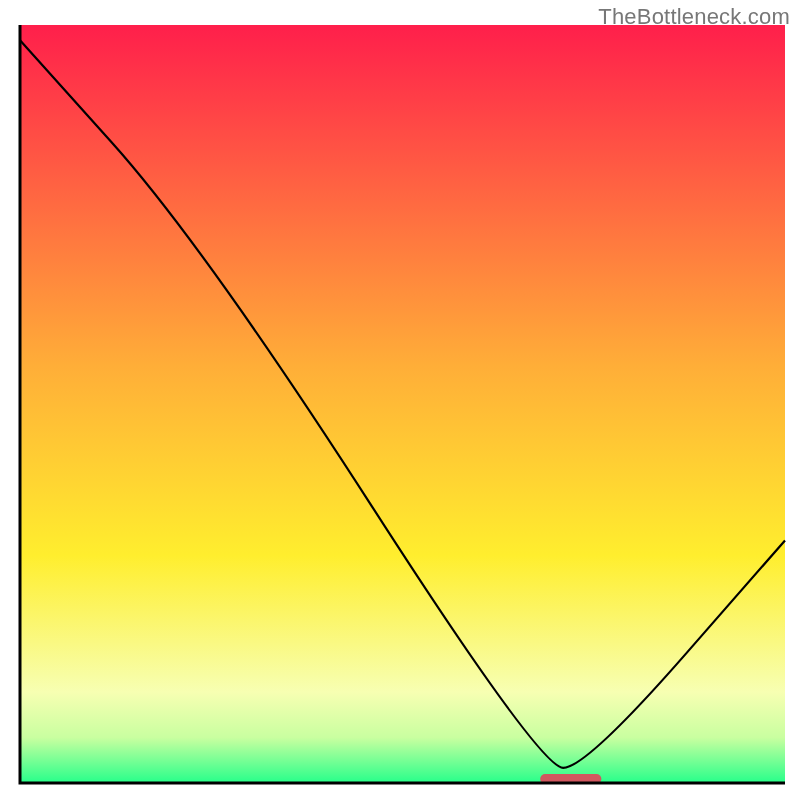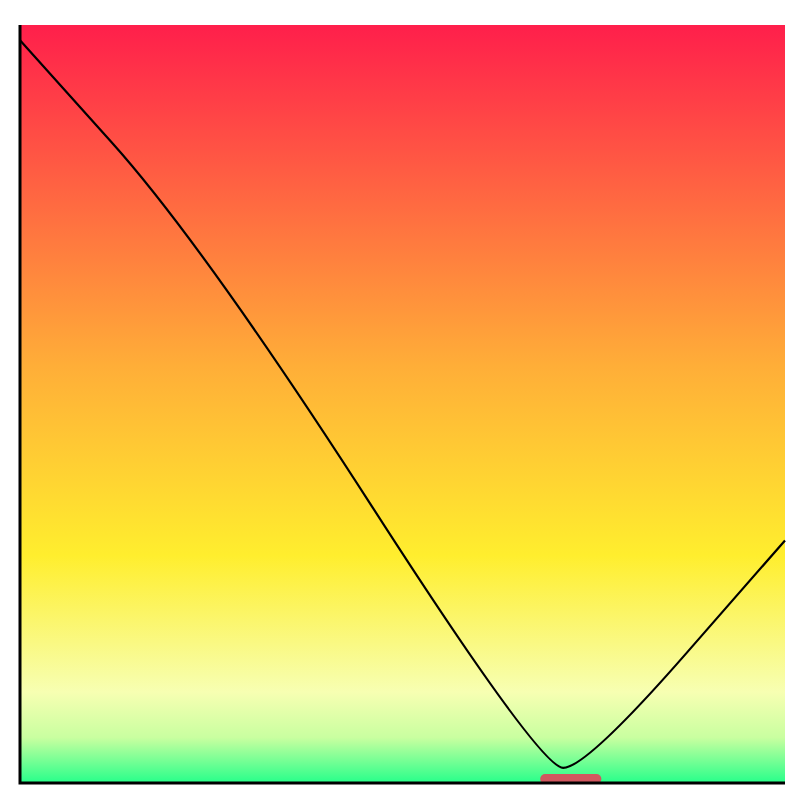--- a/index.html
+++ b/index.html
@@ -32,20 +32,21 @@
     left: 0;
     width: 800px;
     height: 800px;
     display: block;
   }
 </style>
 </head>
 <body>
 
 <div class="stage">
+  <div class="watermark">TheBottleneck.com</div>
   <svg class="chart" viewBox="0 0 800 800">
     <defs>
       <linearGradient id="bg-grad" x1="0" y1="0" x2="0" y2="1">
           <stop offset="0%" stop-color="#ff1f4b"></stop>
           <stop offset="45%" stop-color="#ffae38"></stop>
           <stop offset="70%" stop-color="#ffee2e"></stop>
           <stop offset="88%" stop-color="#f7ffb2"></stop>
           <stop offset="94%" stop-color="#c9ffa0"></stop>
           <stop offset="100%" stop-color="#27ff8a"></stop>
         </linearGradient>

